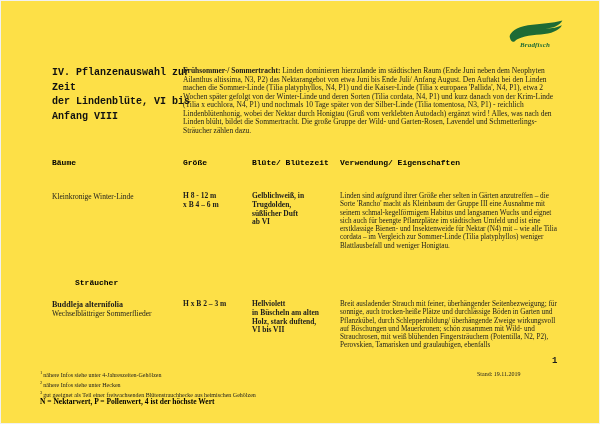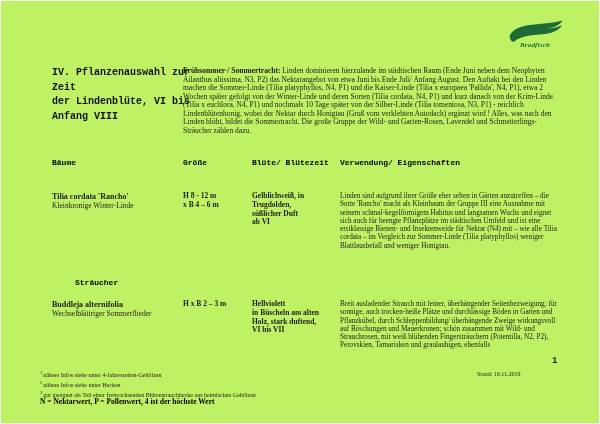--- a/index.html
+++ b/index.html
@@ -1,20 +1,20 @@
 <!DOCTYPE html>
 <html><head>
 <meta charset="utf-8">
 <style>
   html, body { margin: 0; padding: 0; background: #ffffff; }
   .page {
     position: relative;
     width: 600px;
     height: 424px;
-    background: #bef264;
+    background: #fde047;
     overflow: hidden;
     box-shadow: inset 0 0 0 1px #f1f1f1;
     color: #1c1c1c;
     font-family: "Liberation Serif", serif;
   }
   .abs { position: absolute; }
   .sans { font-family: Liberation Mono, monospace; }
   .serif { font-family: "Liberation Serif", serif; }
   .pre { white-space: pre-line; font-weight: bold; }
 
@@ -100,21 +100,20 @@
     <span class="lead">Frühsommer-/ Sommertracht:</span><span> Linden dominieren hierzulande im städtischen Raum (Ende Juni neben dem Neophyten Ailanthus altissima, N3, P2) das Nektarangebot von etwa Juni bis Ende Juli/ Anfang August. Den Auftakt bei den Linden machen die Sommer-Linde (Tilia platyphyllos, N4, P1) und die Kaiser-Linde (Tilia x europaea 'Pallida', N4, P1), etwa 2 Wochen später gefolgt von der Winter-Linde und deren Sorten (Tilia cordata, N4, P1) und kurz danach von der Krim-Linde (Tilia x euchlora, N4, P1) und nochmals 10 Tage später von der Silber-Linde (Tilia tomentosa, N3, P1) - reichlich Lindenblütenhonig, wobei der Nektar durch Honigtau (Gruß vom verklebten Autodach) ergänzt wird ! Alles, was nach den Linden blüht, bildet die Sommertracht. Die große Gruppe der Wild- und Garten-Rosen, Lavendel und Schmetterlings-Sträucher zählen dazu.</span>
   </div>
 
   <div class="abs sans thead col1">Bäume</div>
   <div class="abs sans thead col2">Größe</div>
   <div class="abs sans thead col3">Blüte/ Blütezeit</div>
   <div class="abs sans thead col4">Verwendung/ Eigenschaften</div>
 
   <div>
     <div class="abs serif row1 col1">
-      <div class="plant-name">Tilia cordata 'Rancho'</div>
       <div class="plant-common">Kleinkronige Winter-Linde</div>
     </div>
     <div class="abs serif row1 col2 cell pre">H 8 - 12 m
 x B 4 – 6 m</div>
     <div class="abs serif row1 col3 cell pre">Gelblichweiß, in
 Trugdolden,
 süßlicher Duft
 ab VI</div>
     <div class="abs serif row1 col4 use-text">Linden sind aufgrund ihrer Größe eher selten in Gärten anzutreffen – die Sorte 'Rancho' macht als Kleinbaum der Gruppe III eine Ausnahme mit seinem schmal-kegelförmigem Habitus und langsamen Wuchs und eignet sich auch für beengte Pflanzplätze im städtischen Umfeld und ist eine erstklassige Bienen- und Insektenweide für Nektar (N4) mit – wie alle Tilia cordata – im Vergleich zur Sommer-Linde (Tilia platyphyllos) weniger Blattlausbefall und weniger Honigtau.</div>
   </div>

